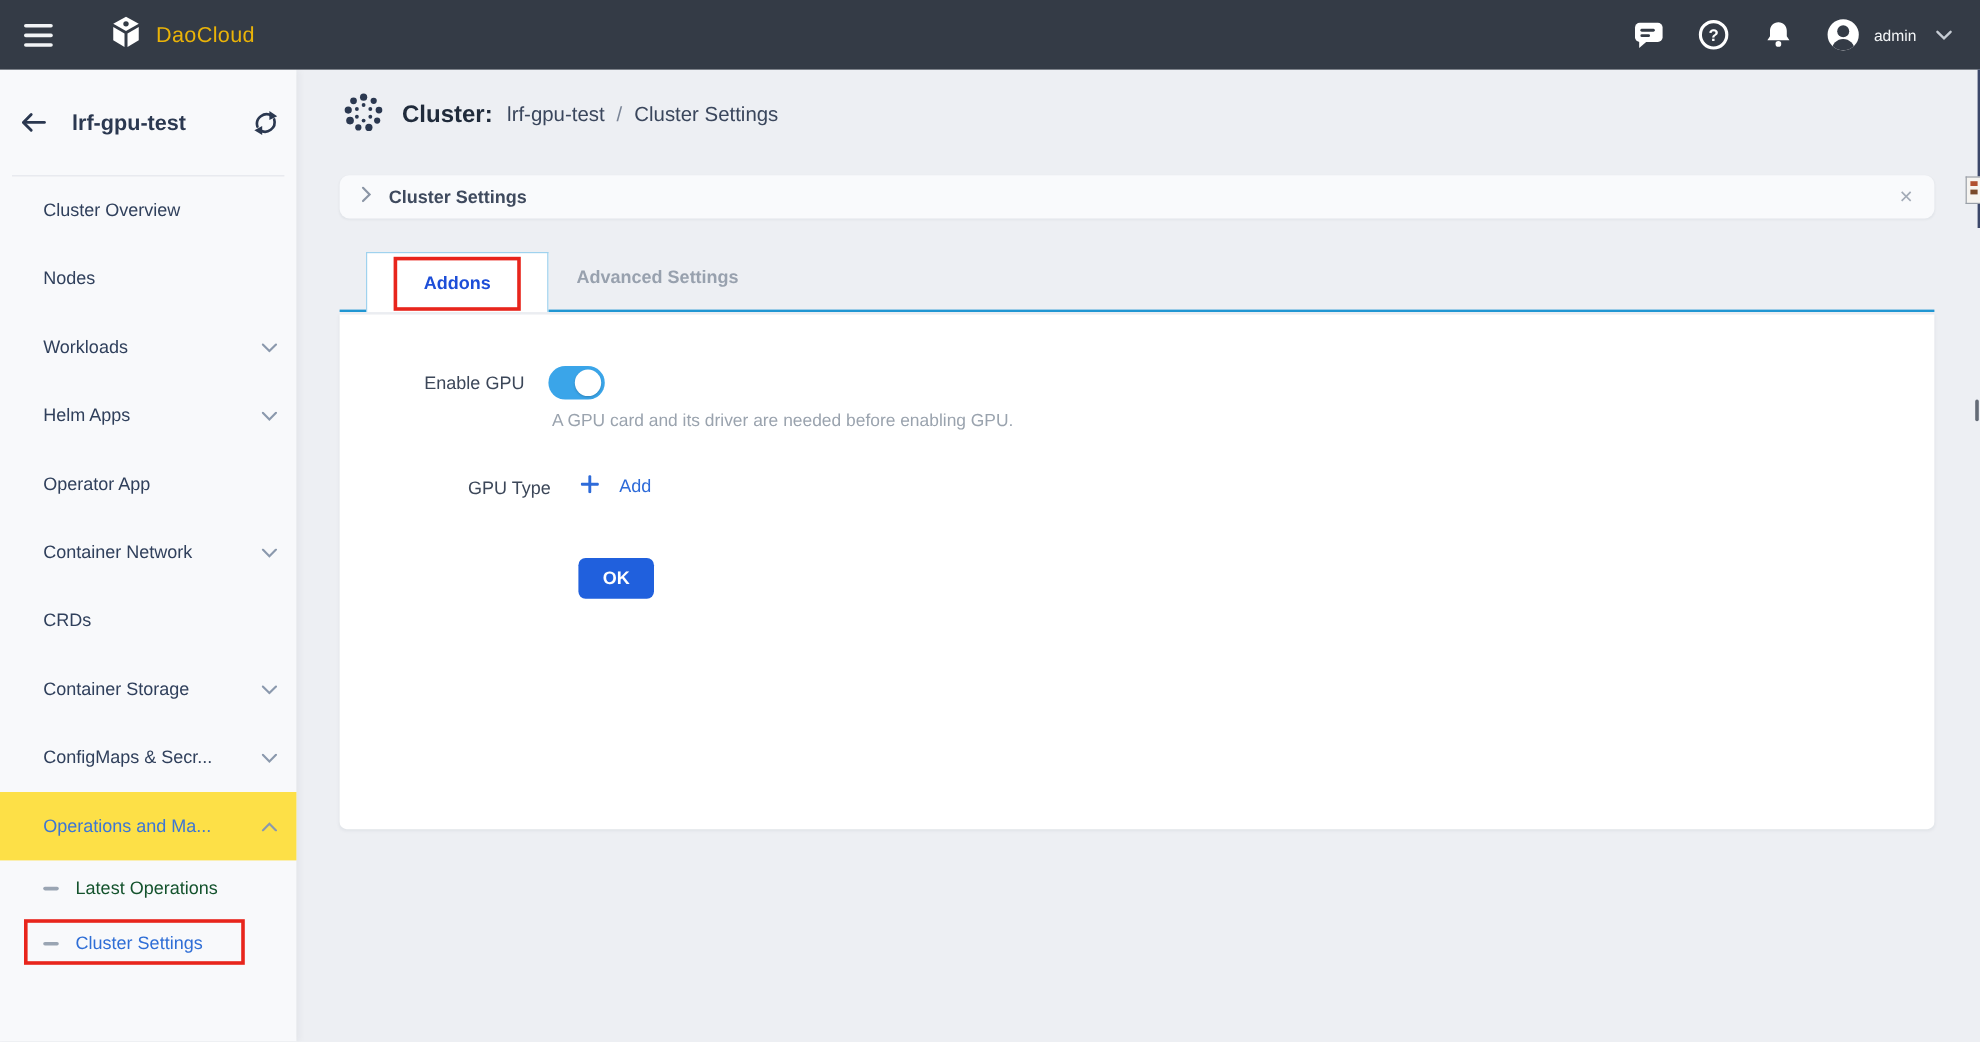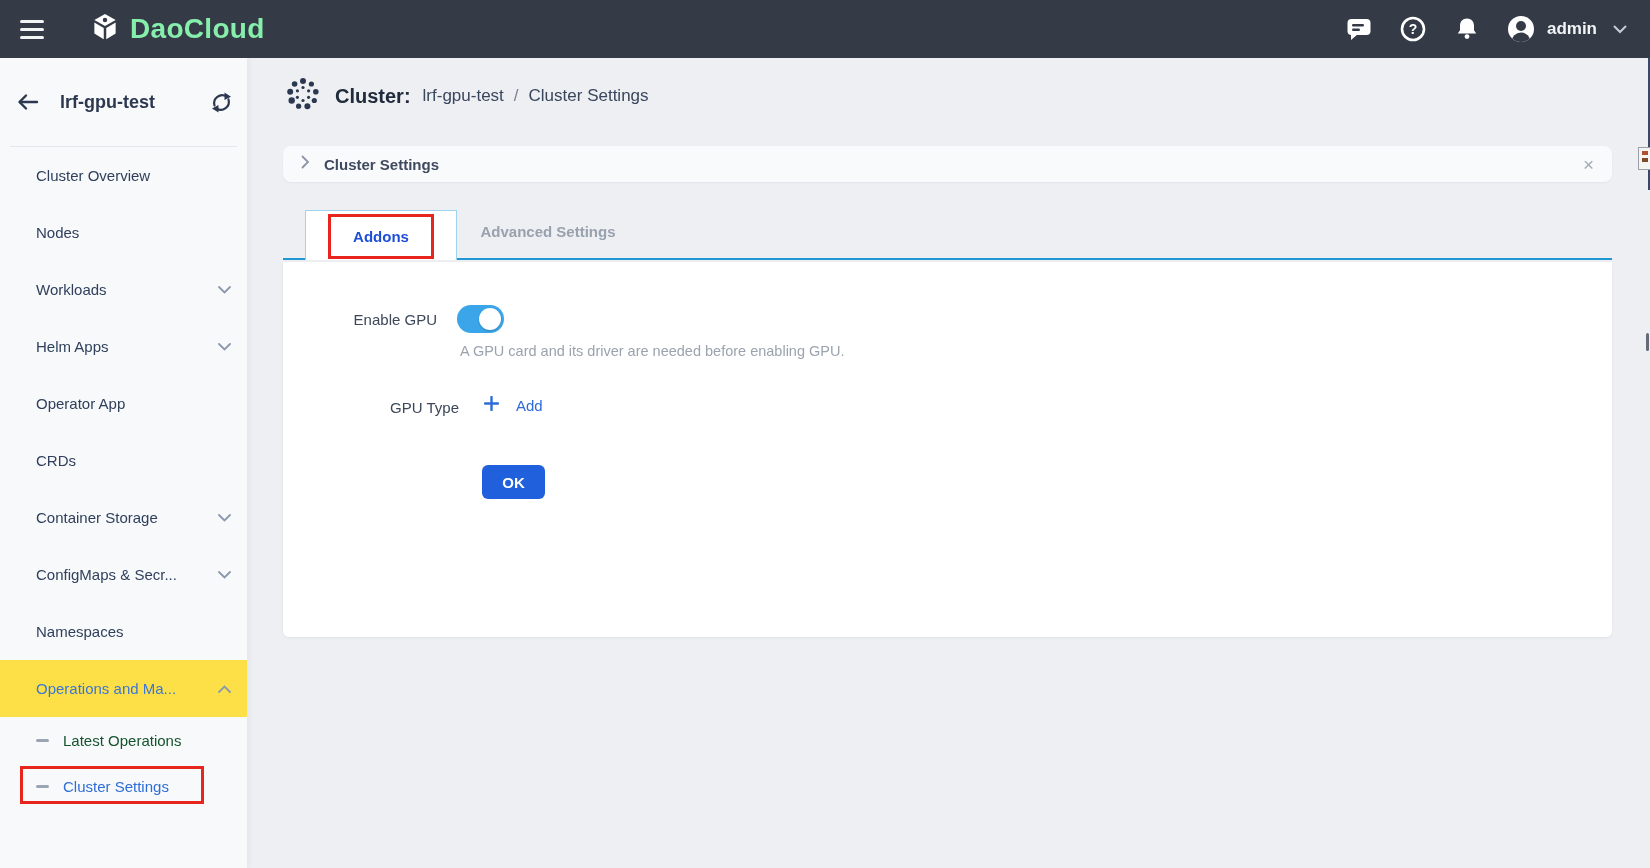--- a/index.html
+++ b/index.html
@@ -9,25 +9,25 @@
   
   .topbar { position:absolute; left:0; top:0; width:1650px; height:58px; background:#343b46;
             display:flex; align-items:center; z-index:30; }
   .hamburger { margin-left:20px; width:34px; height:34px; display:flex; flex-direction:column;
                justify-content:center; gap:5px; cursor:pointer; }
   .hamburger span { display:block; height:3px; border-radius:2px; background:#f2f4f6; }
   .hamburger span:nth-child(1){ width:24px; }
   .hamburger span:nth-child(2){ width:24px; }
   .hamburger span:nth-child(3){ width:24px; }
   .brand { display:flex; align-items:center; gap:10px; margin-left:36px; cursor:pointer; }
-  .brand-name { color:#86efac; font-size:28px; font-weight:700; letter-spacing:.3px; }
+  .brand-name { color:#eab308; font-size:18px; font-weight:400; letter-spacing:.3px; }
   .topbar-right { margin-left:auto; display:flex; align-items:center; padding-right:23px; }
   .tb-icon { width:40px; height:40px; display:flex; align-items:center; justify-content:center; cursor:pointer; }
   .tb-gap { margin-left:14px; }
-  .admin-label { color:#f2f4f6; font-size:17px; font-weight:700; margin-left:6px; }
+  .admin-label { color:#f2f4f6; font-size:13px; font-weight:400; margin-left:6px; }
   .admin-chevron { margin-left:16px; display:flex; align-items:center; cursor:pointer; }
 
   
   .sidebar { position:absolute; left:0; top:58px; width:247px; height:810px; background:#f8f9fb;
              box-shadow:2px 0 6px rgba(30,40,60,.05); z-index:20; }
   .side-head { position:absolute; left:0; top:22px; width:247px; height:44px; display:flex; align-items:center; }
   .back-btn { margin-left:16px; display:flex; align-items:center; cursor:pointer; }
   .cluster-name { margin-left:20px; font-size:18px; font-weight:600; color:#2b3850; }
   .refresh-btn { margin-left:auto; margin-right:14px; display:flex; align-items:center; cursor:pointer; }
   .side-divider { position:absolute; left:10px; right:10px; top:88px; height:1px; background:#e4e7ec; }
@@ -62,21 +62,21 @@
   .tab-addons { position:absolute; left:22px; top:6px; bottom:-2px; width:152px; background:#ffffff;
                 border:1px solid #9fd2ee; border-bottom:none; cursor:pointer;
                 display:flex; justify-content:center; z-index:2; }
   .anno-tab { margin-top:3px; width:106px; height:45px; border:3px solid #e8251c;
               display:flex; align-items:center; justify-content:center; }
   .tab-addons-label { font-size:15px; font-weight:700; color:#1d4ed8; }
   .tab-advanced { position:absolute; left:174px; top:0; width:182px; height:54px; cursor:pointer;
                   display:flex; align-items:center; justify-content:center;
                   font-size:15px; font-weight:600; color:#98a1ae; }
 
-  .card { position:absolute; left:36px; right:38px; top:204px; height:375px; background:#ffffff;
+  .card { position:absolute; left:36px; right:38px; top:204px; height:429px; background:#ffffff;
           border-radius:0 0 6px 6px; box-shadow:0 1px 3px rgba(20,30,50,.06); }
   .lbl { position:absolute; text-align:right; font-size:15px; color:#3c4759; }
   .lbl-gpu   { left:0; top:49px;  width:154px; }
   .lbl-type  { left:0; top:137px; width:176px; }
   .toggle { position:absolute; left:174px; top:43px; width:47px; height:28px; border-radius:14px;
             background:#3aa5e9; cursor:pointer; }
   .toggle .knob { position:absolute; right:3px; top:3px; width:22px; height:22px; border-radius:50%;
                   background:#ffffff; box-shadow:0 1px 2px rgba(0,0,0,.2); }
   .helper { position:absolute; left:177px; top:81px; font-size:14.5px; color:#9aa3ae; }
   .add-link { position:absolute; left:201px; top:134px; display:flex; align-items:center; gap:17px;
@@ -199,40 +199,45 @@
       <span class="chev">
         <svg width="13" height="8" viewBox="0 0 13 8">
             <polyline points="1,1 6.5,6.5 12,1" fill="none" stroke="#8b99ad" stroke-width="1.8" stroke-linecap="round"></polyline>
           </svg>
       </span>
     </div>
     <div class="snav">
       <span>Operator App</span>
     </div>
     <div class="snav">
+      <span>Container Network</span>
+      <span class="chev">
+        <svg width="13" height="8" viewBox="0 0 13 8">
+            <polyline points="1,1 6.5,6.5 12,1" fill="none" stroke="#8b99ad" stroke-width="1.8" stroke-linecap="round"></polyline>
+          </svg>
+      </span>
+    </div>
+    <div class="snav">
       <span>CRDs</span>
     </div>
     <div class="snav">
       <span>Container Storage</span>
       <span class="chev">
         <svg width="13" height="8" viewBox="0 0 13 8">
             <polyline points="1,1 6.5,6.5 12,1" fill="none" stroke="#8b99ad" stroke-width="1.8" stroke-linecap="round"></polyline>
           </svg>
       </span>
     </div>
     <div class="snav">
       <span>ConfigMaps &amp; Secr...</span>
       <span class="chev">
         <svg width="13" height="8" viewBox="0 0 13 8">
             <polyline points="1,1 6.5,6.5 12,1" fill="none" stroke="#8b99ad" stroke-width="1.8" stroke-linecap="round"></polyline>
           </svg>
       </span>
-    </div>
-    <div class="snav">
-      <span>Namespaces</span>
     </div>
     <div class="snav active">
       <span>Operations and Ma...</span>
       <span class="chev">
         <svg width="13" height="8" viewBox="0 0 13 8">
             <polyline points="1,7 6.5,1.5 12,7" fill="none" stroke="#8b99ad" stroke-width="1.8" stroke-linecap="round"></polyline>
           </svg>
       </span>
     </div>
     <div class="ssub">

